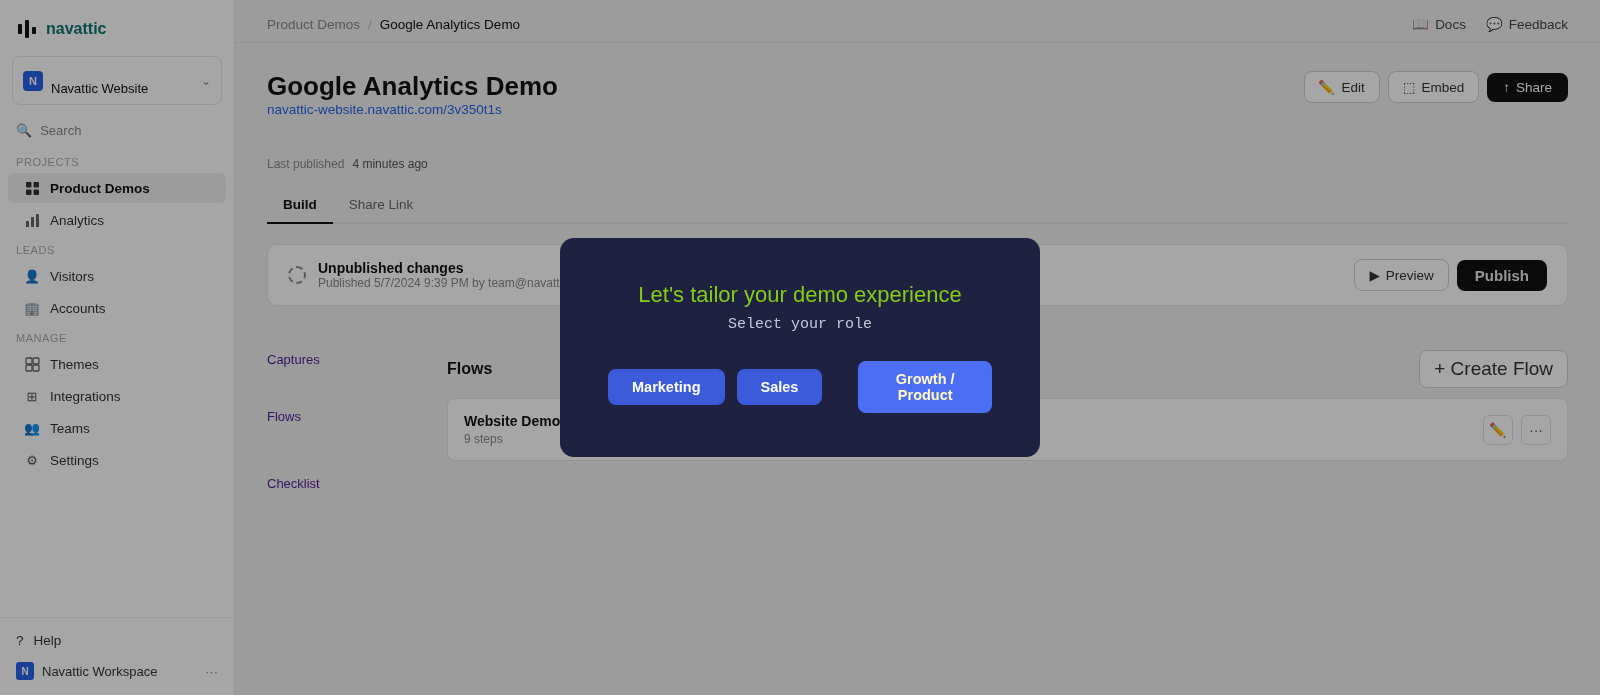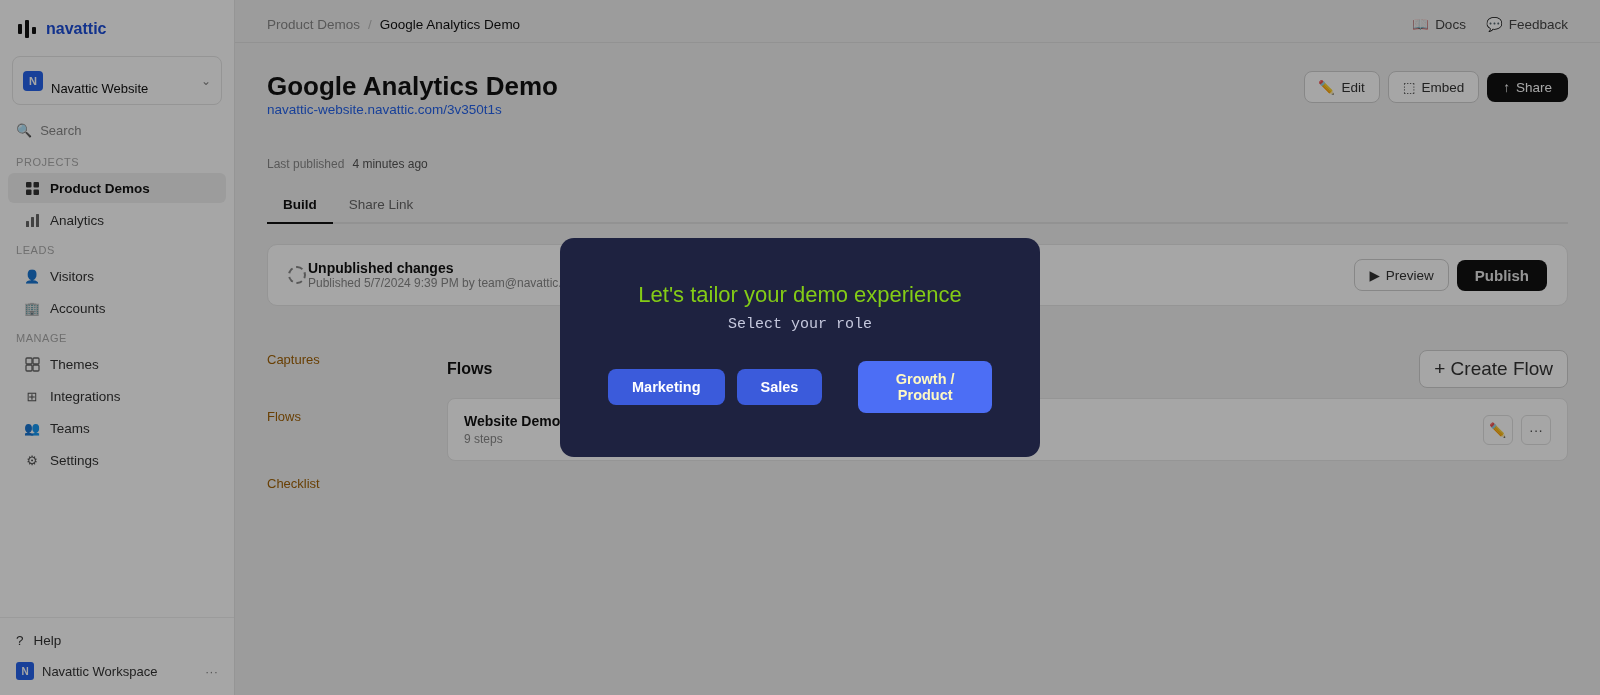--- a/index.html
+++ b/index.html
@@ -31,21 +31,21 @@
     .logo-icon {
       width: 22px;
       height: 22px;
       display: flex;
       align-items: center;
       justify-content: center;
     }
     .logo-text {
       font-size: 16px;
       font-weight: 600;
-      color: #1d4ed8;
+      color: #0f766e;
     }
     .workspace-selector {
       margin: 4px 12px 12px;
       border: 1px solid #e5e5e5;
       border-radius: 8px;
       padding: 8px 10px;
       display: flex;
       align-items: center;
       gap: 8px;
       cursor: pointer;
@@ -286,21 +286,21 @@
       justify-content: space-between;
       background: #fff;
       border: 1px solid #e5e5e5;
       border-radius: 10px;
       padding: 14px 20px;
       margin-top: 20px;
     }
     .publish-left {
       display: flex;
       align-items: center;
-      gap: 2px;
+      gap: 12px;
     }
     .unpublished-icon {
       width: 18px;
       height: 18px;
       border: 2px dashed #888;
       border-radius: 50%;
       flex-shrink: 0;
     }
     .unpublished-title {
       font-size: 14px;
@@ -372,21 +372,21 @@
       display: flex;
       gap: 0;
     }
     .left-labels {
       width: 180px;
       min-width: 180px;
       padding-top: 20px;
     }
     .left-label-item {
       font-size: 13px;
-      color: #a16207;
+      color: #4c1d95;
       padding: 6px 0;
       margin-bottom: 4px;
     }
     .main-area {
       flex: 1;
     }
 
     
     .flow-item {
       display: flex;

